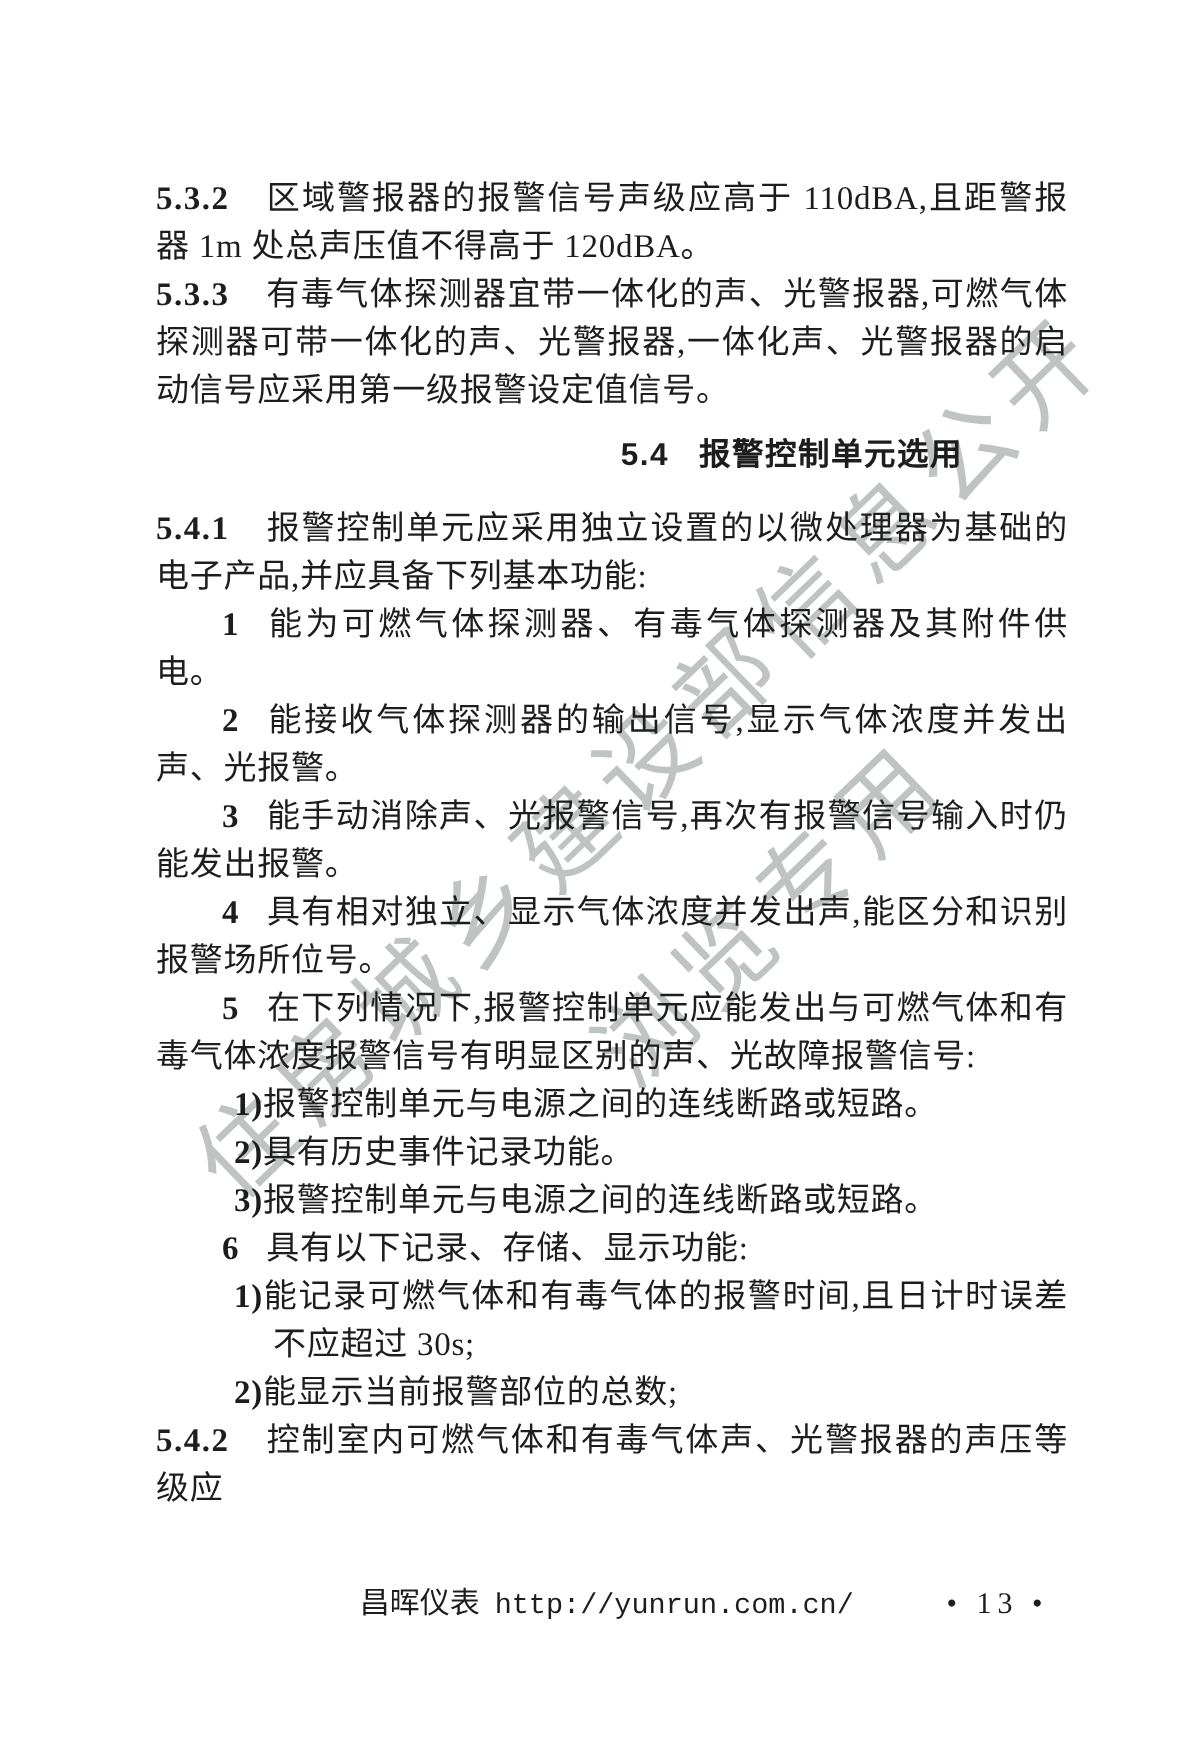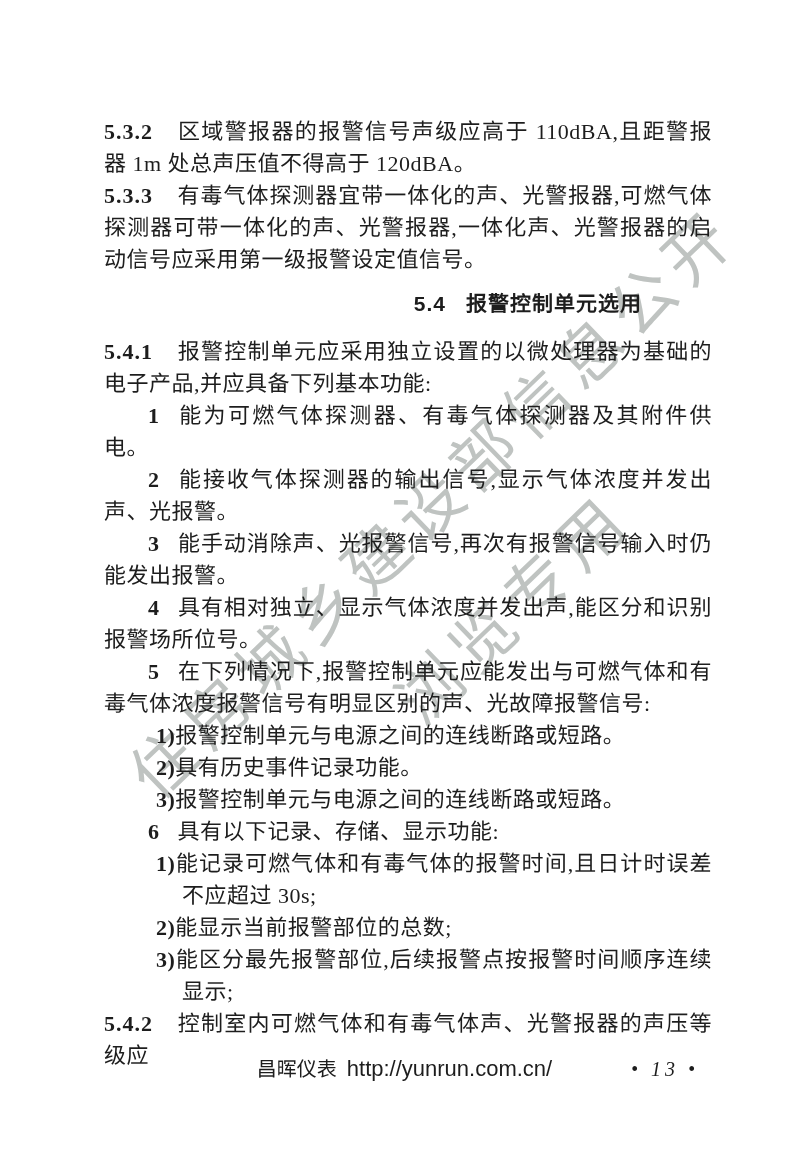--- a/index.html
+++ b/index.html
@@ -64,28 +64,27 @@
   }
   .footer-center{
     position:absolute;left:0;right:0;
     text-align:center;
   }
   .site-name{
     font-family:Liberation Serif, serif;
     margin-right:10px;
   }
   .site-url{
-    font-family:Liberation Sans, sans-serif;
-    font-size:22px;
+    font-family:Liberation Mono, monospace;
+    font-size:19px;
   }
   .page-label{
     position:absolute;right:6px;top:0;
     font-family:"Liberation Serif","DejaVu Serif",serif;
     letter-spacing:4px;
-    font-style:italic;
   }
 </style>
 </head>
 <body>
 
 <div class="watermark wm1">住房城乡建设部信息公开</div>
 <div class="watermark wm2">浏览专用</div>
 
 <div class="page-body">
 
@@ -112,21 +111,20 @@
   <p class="subitem"><span class="n">2)</span><span>具有历史事件记录功能。</span></p>
 
   <p class="subitem"><span class="n">3)</span><span>报警控制单元与电源之间的连线断路或短路。</span></p>
 
   <p class="item"><span class="n">6</span><span>具有以下记录、存储、显示功能:</span></p>
 
   <p class="subitem"><span class="n">1)</span><span>能记录可燃气体和有毒气体的报警时间,且日计时误差不应超过 30s;</span></p>
 
   <p class="subitem"><span class="n">2)</span><span>能显示当前报警部位的总数;</span></p>
 
-  <p class="subitem"><span class="n">3)</span><span>能区分最先报警部位,后续报警点按报警时间顺序连续显示;</span></p>
 
 
   <p class="clause"><span class="n">5.4.2</span><span>控制室内可燃气体和有毒气体声、光警报器的声压等级应</span></p>
 
 </div>
 
 <div class="footer">
   <div class="footer-center">
     <span class="site-name">昌晖仪表</span><span class="site-url">http://yunrun.com.cn/</span>
   </div>

